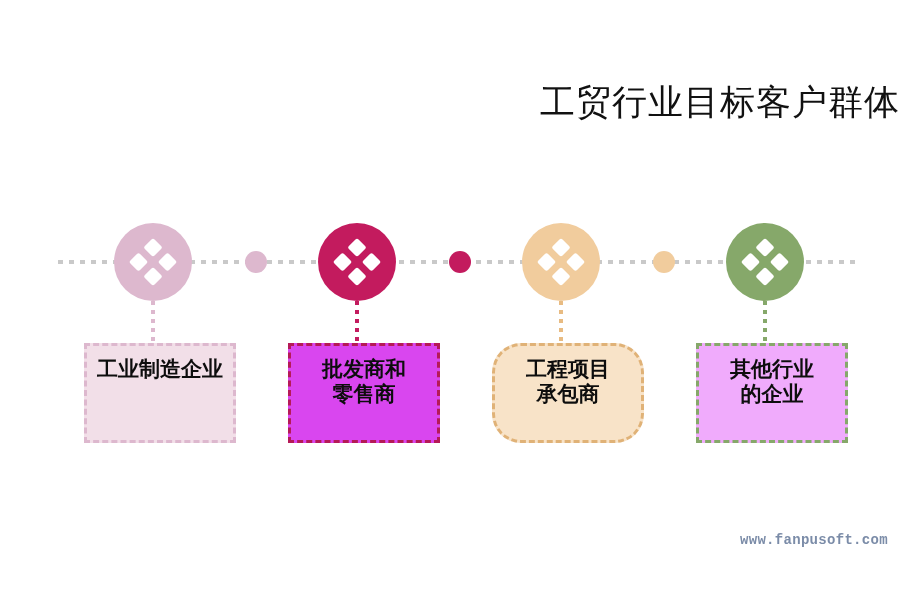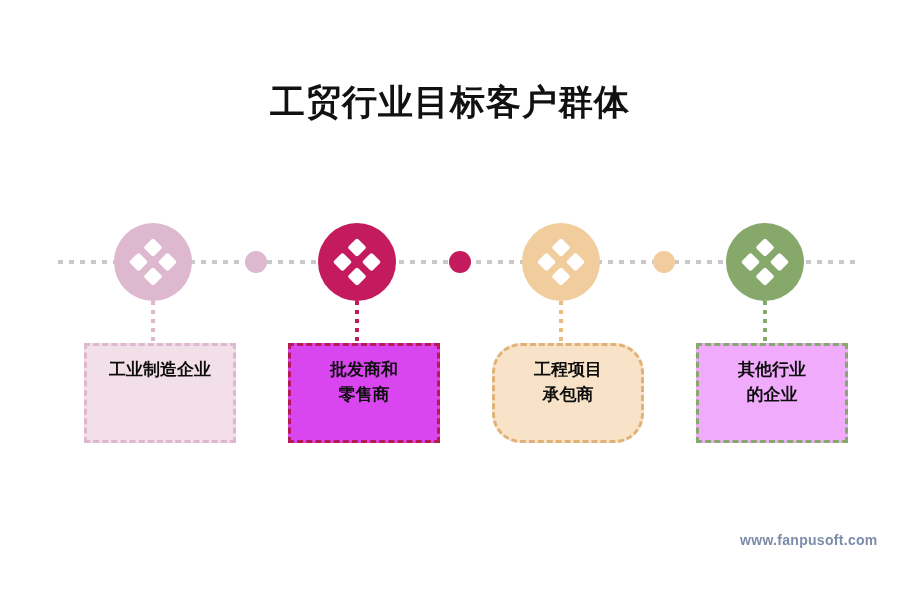--- a/index.html
+++ b/index.html
@@ -18,23 +18,23 @@
     height: 600px;
     background: #ffffff;
   }
 
   
   #title {
     position: absolute;
     left: 0;
     top: 80px;
     width: 900px;
-    text-align: center;
+    text-align: right;
     font-size: 35px;
-    font-weight: 700;
+    font-weight: 400;
     color: #111111;
     letter-spacing: 1px;
     line-height: 44px;
     white-space: nowrap;
   }
 
   
   #rail {
     position: absolute;
     left: 58px;
@@ -93,21 +93,21 @@
     height: 100px;
     border-width: 3px;
     border-style: dashed;
     display: flex;
     align-items: flex-start;
     justify-content: center;
   }
 
   .box-text {
     margin-top: 11px;
-    font-size: 17px;
+    font-size: 21px;
     font-weight: 700;
     color: #0d0d0d;
     line-height: 25px;
     text-align: center;
     white-space: pre-line;
   }
 
   
   #logo {
     position: absolute;
@@ -129,25 +129,25 @@
   #logo-word {
     font-size: 27px;
     font-weight: 700;
     color: #7b8ca8;
     line-height: 32px;
     margin-left: 2px;
     letter-spacing: 0px;
     white-space: nowrap;
   }
   #logo-url {
-    font-family: Liberation Sans, sans-serif;
+    font-family: Liberation Mono, monospace;
     font-size: 14px;
     font-weight: 700;
     color: #7b8ca8;
-    text-align: left;
+    text-align: center;
     line-height: 17px;
     letter-spacing: 0.3px;
     white-space: nowrap;
   }
 </style>
 </head>
 <body>
 
 <div id="stage">
 

